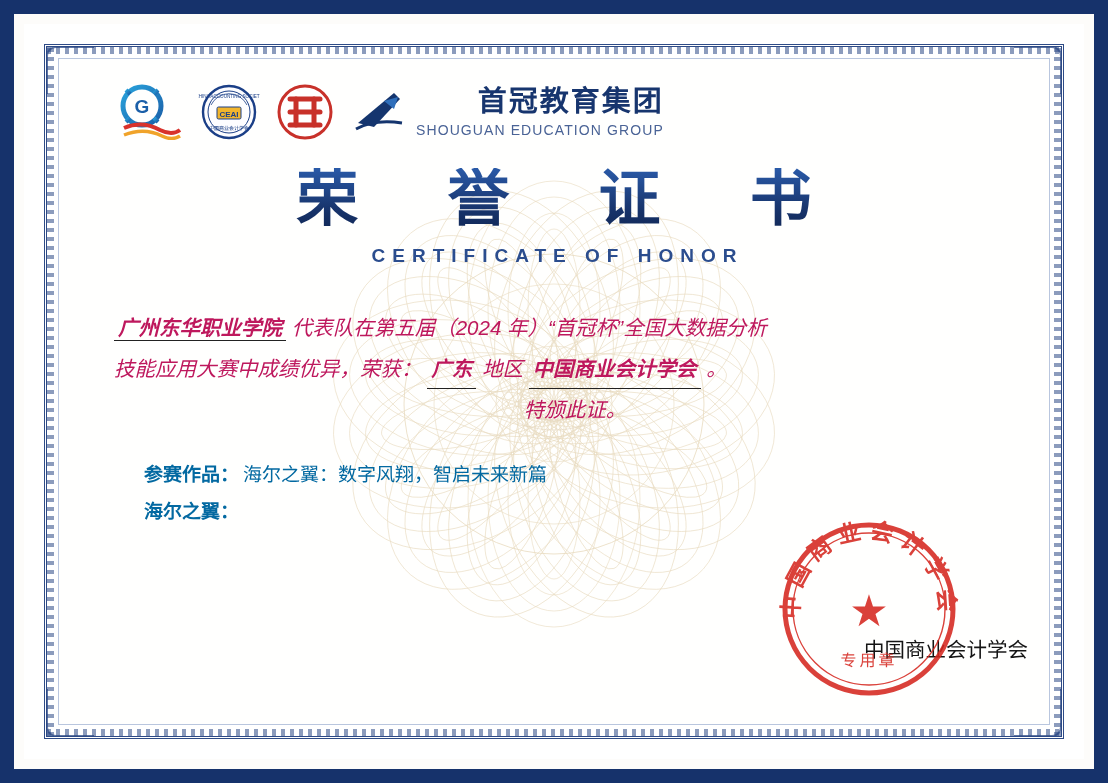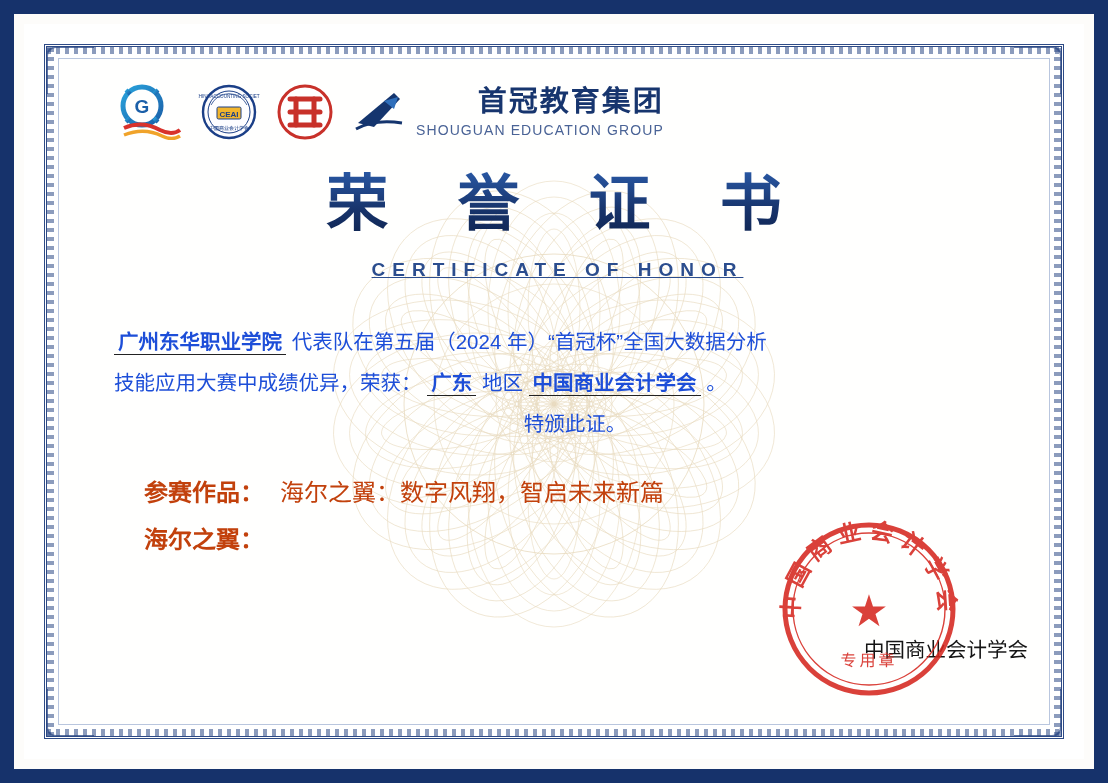--- a/index.html
+++ b/index.html
@@ -111,77 +111,77 @@
     margin-top: 6px;
   }
   .sg-block { display:flex; flex-direction: column; align-items: flex-end; }
 
   
   .title-wrap {
     text-align: center;
     margin-top: 24px;
   }
   .title-cn {
-    font-family: Liberation Sans, sans-serif;
+    font-family: Liberation Mono, monospace;
     font-size: 62px;
     font-weight: 700;
     letter-spacing: 26px;
     padding-left: 26px;
     color: #1d3d7d;
     background: linear-gradient(180deg, #2a5aa8 0%, #17336a 60%, #0f2450 100%);
     -webkit-background-clip: text;
     background-clip: text;
     -webkit-text-fill-color: transparent;
     line-height: 1.15;
   }
   .title-en {
-    margin-top: 20px;
+    margin-top: 6px;
     font-size: 19px;
     font-weight: 700;
     letter-spacing: 7px;
     padding-left: 7px;
     color: #2b4d8e;
-    text-decoration: underline;
   }
 
   
   .body-text {
     margin-top: 40px;
     font-size: 20.5px;
-    color: #1d4ed8;
+    color: #be185d;
     line-height: 2.0;
     padding: 0 24px 0 30px;
+    font-style: italic;
   }
   .body-text p { margin: 0; }
   .indent { padding-left: 36px; text-align: center; }
   .u-name {
     font-weight: 700;
     border-bottom: 1.5px solid #222;
     padding: 0 4px 1px 4px;
   }
   .u-line {
     font-weight: 700;
     border-bottom: 1.5px solid #222;
-    padding: 0 4px 1px 4px;
+    padding: 0 4px 8px 4px;
   }
 
   
   .info-list {
     margin-top: 26px;
     padding-left: 60px;
-    font-size: 24px;
-    color: #c2410c;
+    font-size: 19px;
+    color: #0369a1;
     line-height: 1.95;
   }
   .info-row { display: flex; }
   .info-label {
     font-weight: 700;
     white-space: nowrap;
   }
-  .info-value { margin-left: 16px; }
+  .info-value { margin-left: 4px; }
 
   
   .sign-block {
     position: absolute;
     right: 56px;
     bottom: 90px;
     text-align: center;
     font-size: 20.5px;
     color: #141414;
     line-height: 1.85;

